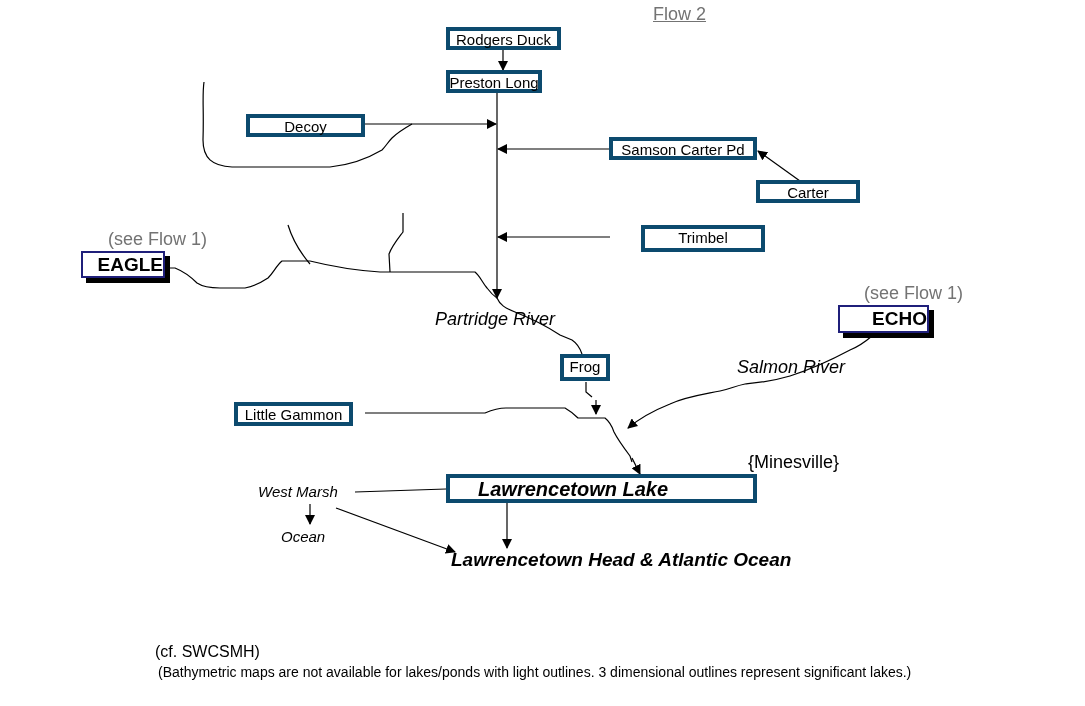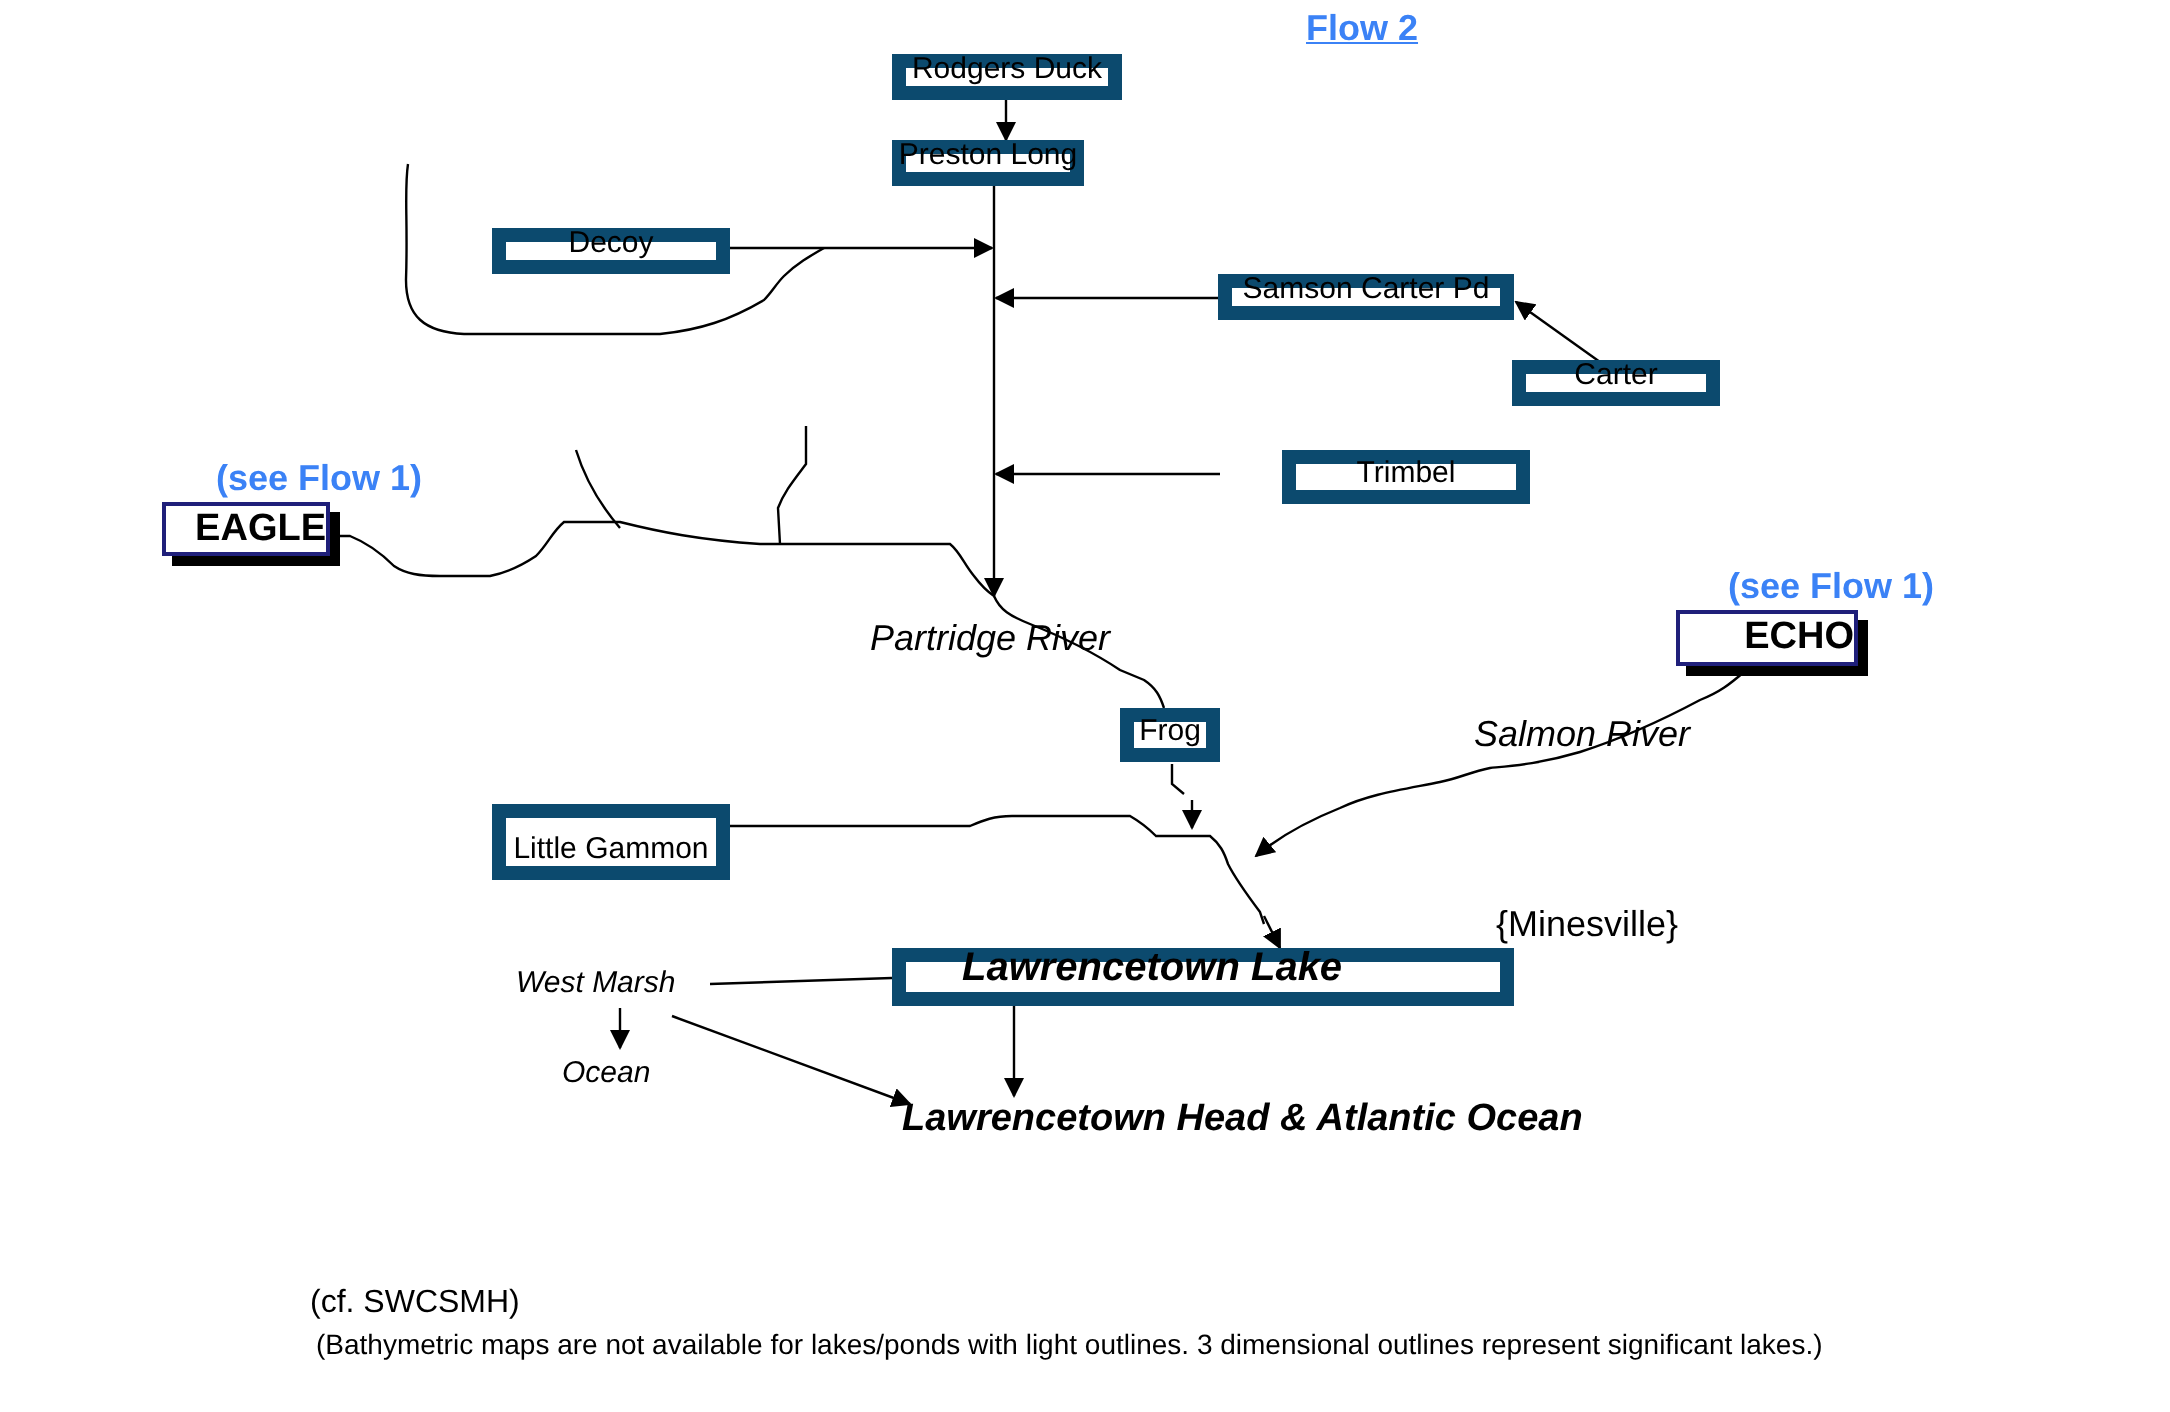--- a/index.html
+++ b/index.html
@@ -1,25 +1,25 @@
 <!DOCTYPE html>
 <html><head>
   <meta charset="utf-8">
   <style>
     html, body { margin:0; padding:0; background:#ffffff; }
     body { width:1085px; height:706px; position:relative; overflow:hidden;
            font-family:"Liberation Sans", sans-serif; color:#000; }
     svg.lines { position:absolute; left:0; top:0; width:1085px; height:706px; }
-    .box { position:absolute; box-sizing:border-box; border:7px solid #0c4a6e; background:#fff;
-           display:flex; align-items:flex-end; justify-content:center; font-size:15px; white-space:nowrap; }
+    .box { position:absolute; box-sizing:border-box; border:4px solid #0c4a6e; background:#fff;
+           display:flex; align-items:flex-start; justify-content:center; font-size:15px; white-space:nowrap; }
     .bigbox { position:absolute; box-sizing:border-box; border:2px solid #1f1f7a; background:#fff;
               display:flex; align-items:center; justify-content:flex-end; font-size:19px; font-weight:bold;
               box-shadow:5px 5px 0 #000; }
     .lab { position:absolute; white-space:nowrap; }
-    .red { color:#3b82f6; font-weight:bold; font-size:18px; }
+    .red { color:#737373; font-weight:normal; font-size:18px; }
     .it { font-style:italic; }
   </style>
 </head>
 <body>
 
 <svg class="lines" viewBox="0 0 1085 706">
   <defs>
     <marker id="ah" markerWidth="10" markerHeight="10" refX="9" refY="5" orient="auto" markerUnits="userSpaceOnUse">
       <path d="M0,0 L10,5 L0,10 z" fill="#000"></path>
     </marker>
@@ -92,21 +92,21 @@
 <div class="bigbox" style="left:838px; top:305px; width:91px; height:28px;">
   <span>ECHO</span>
   </div>
 
 <div class="lab it" style="left:435px; top:309px; font-size:18px;">Partridge River</div>
 <div class="lab it" style="left:737px; top:357px; font-size:18px;">Salmon River</div>
 
 <div class="box" style="left:560px; top:354px; width:50px; height:27px;">
   <span>Frog</span>
   </div>
-<div class="box" style="left:246px; top:402px; width:119px; height:38px;">
+<div class="box" style="left:234px; top:402px; width:119px; height:24px;">
   <span>Little Gammon</span>
   </div>
 
 <div class="lab" style="left:748px; top:452px; font-size:18px;">{Minesville}</div>
 
 <div class="box" style="left:446px; top:474px; width:311px; height:29px; justify-content:flex-start; padding-left:28px; font-size:20px; font-weight:bold; font-style:italic;">
   <span>Lawrencetown Lake</span>
   </div>
 
 <div class="lab it" style="left:258px; top:483px; font-size:15px;">West Marsh</div>

